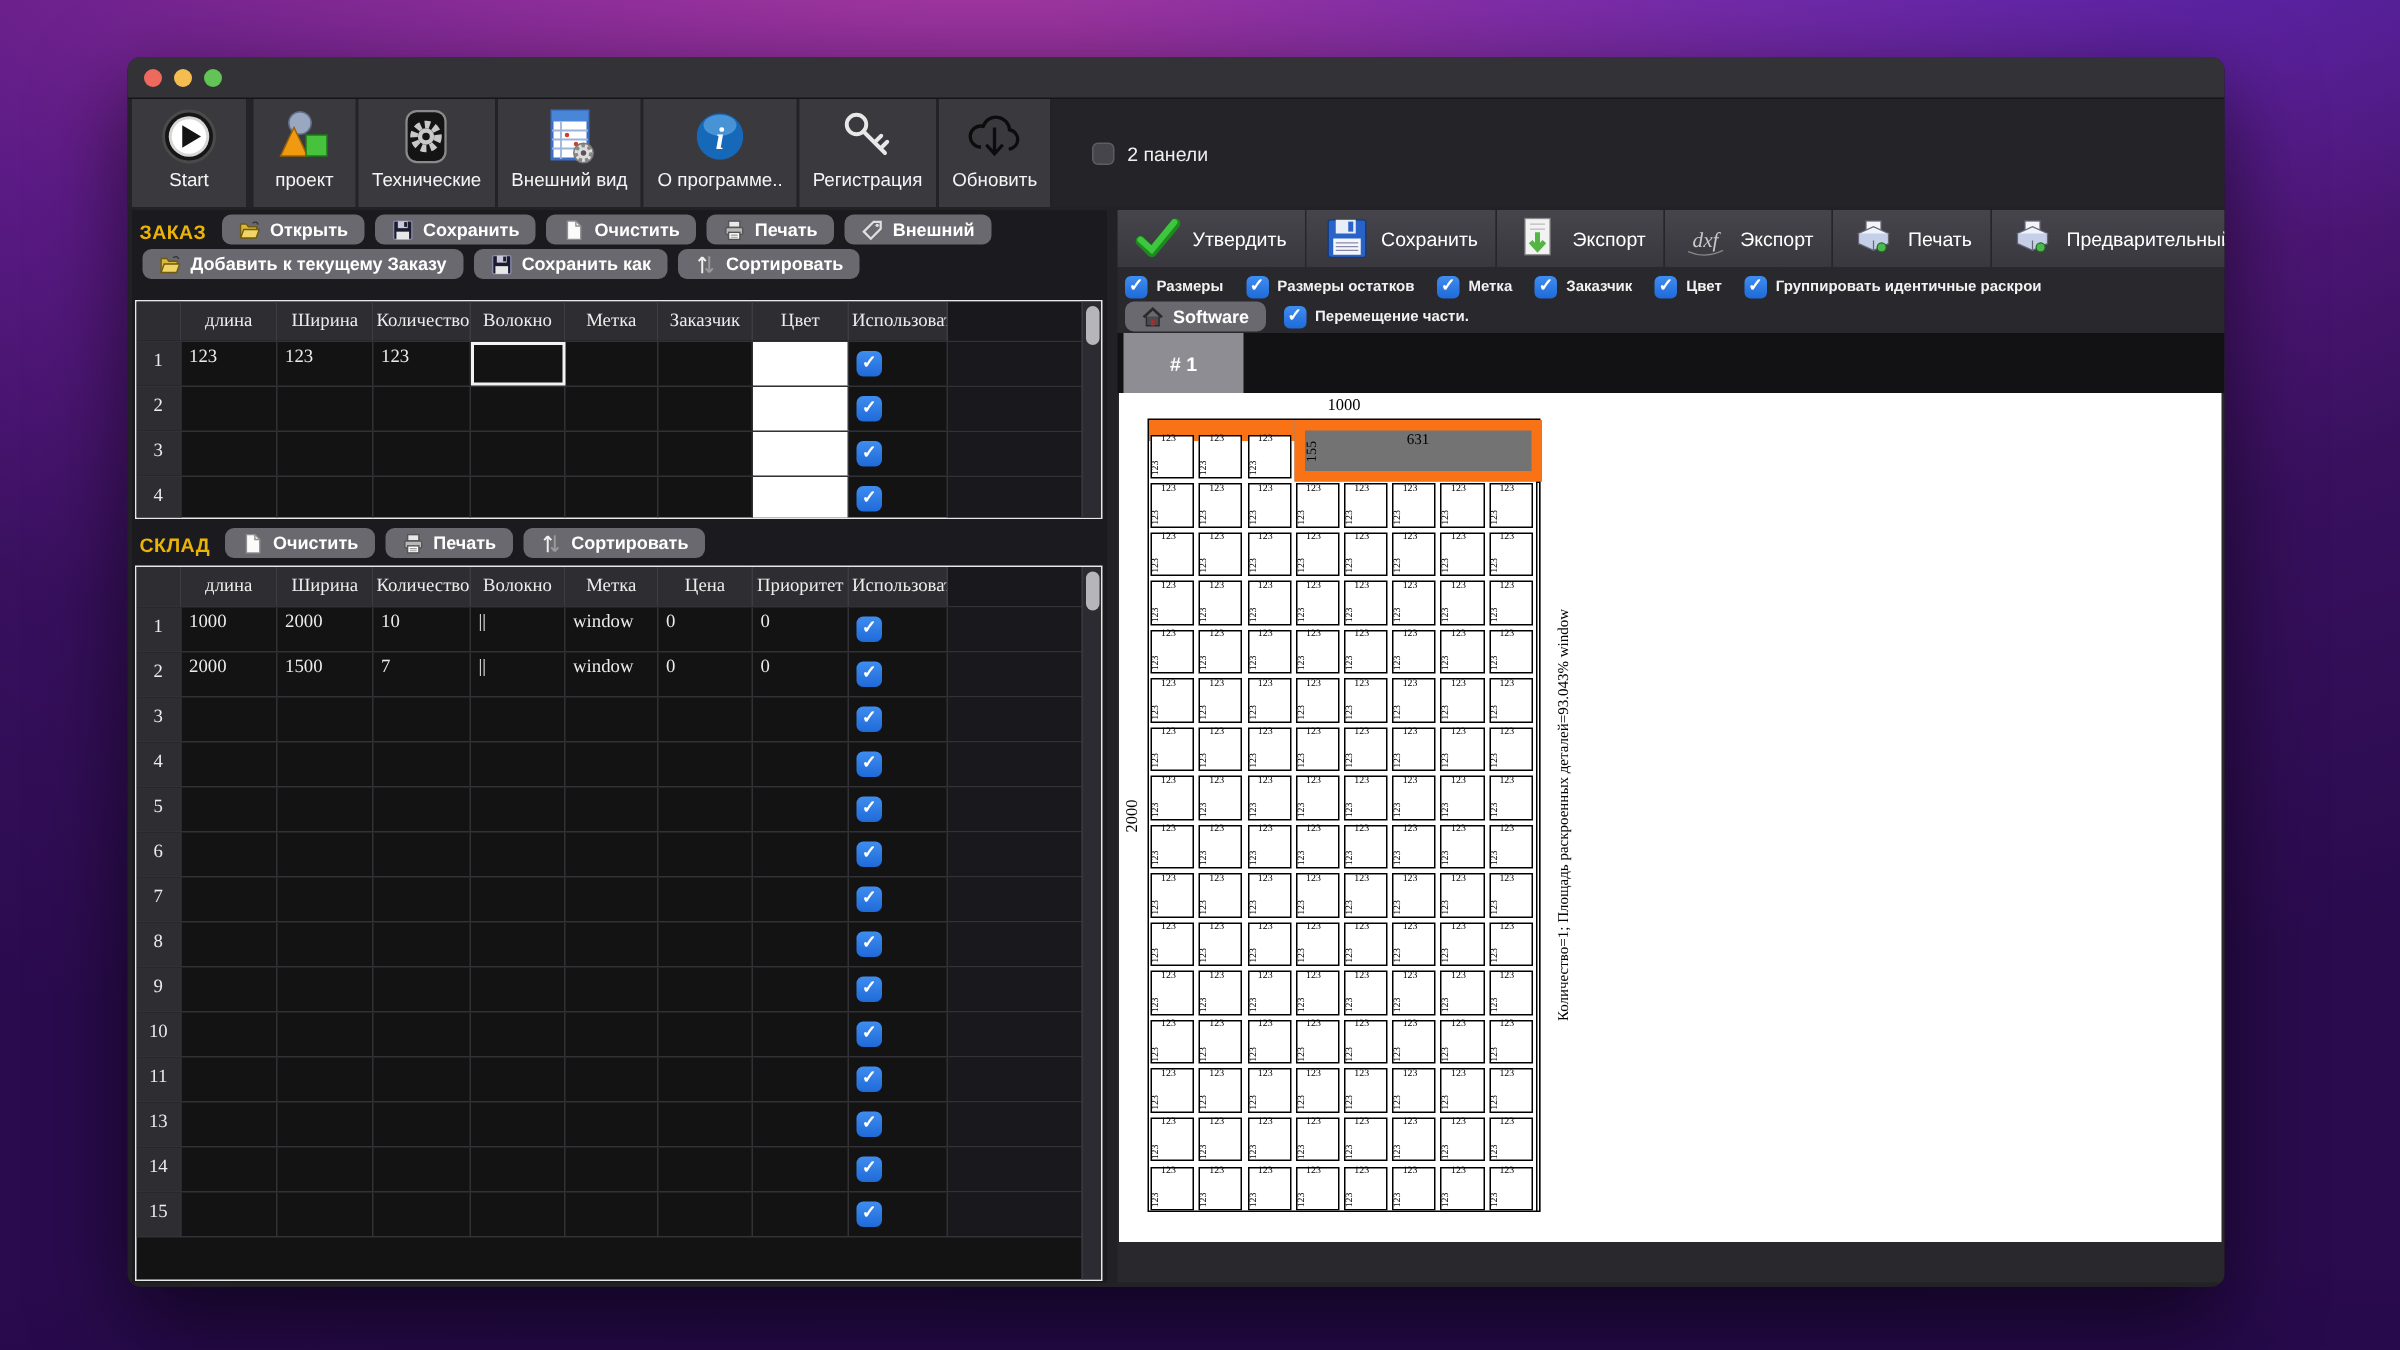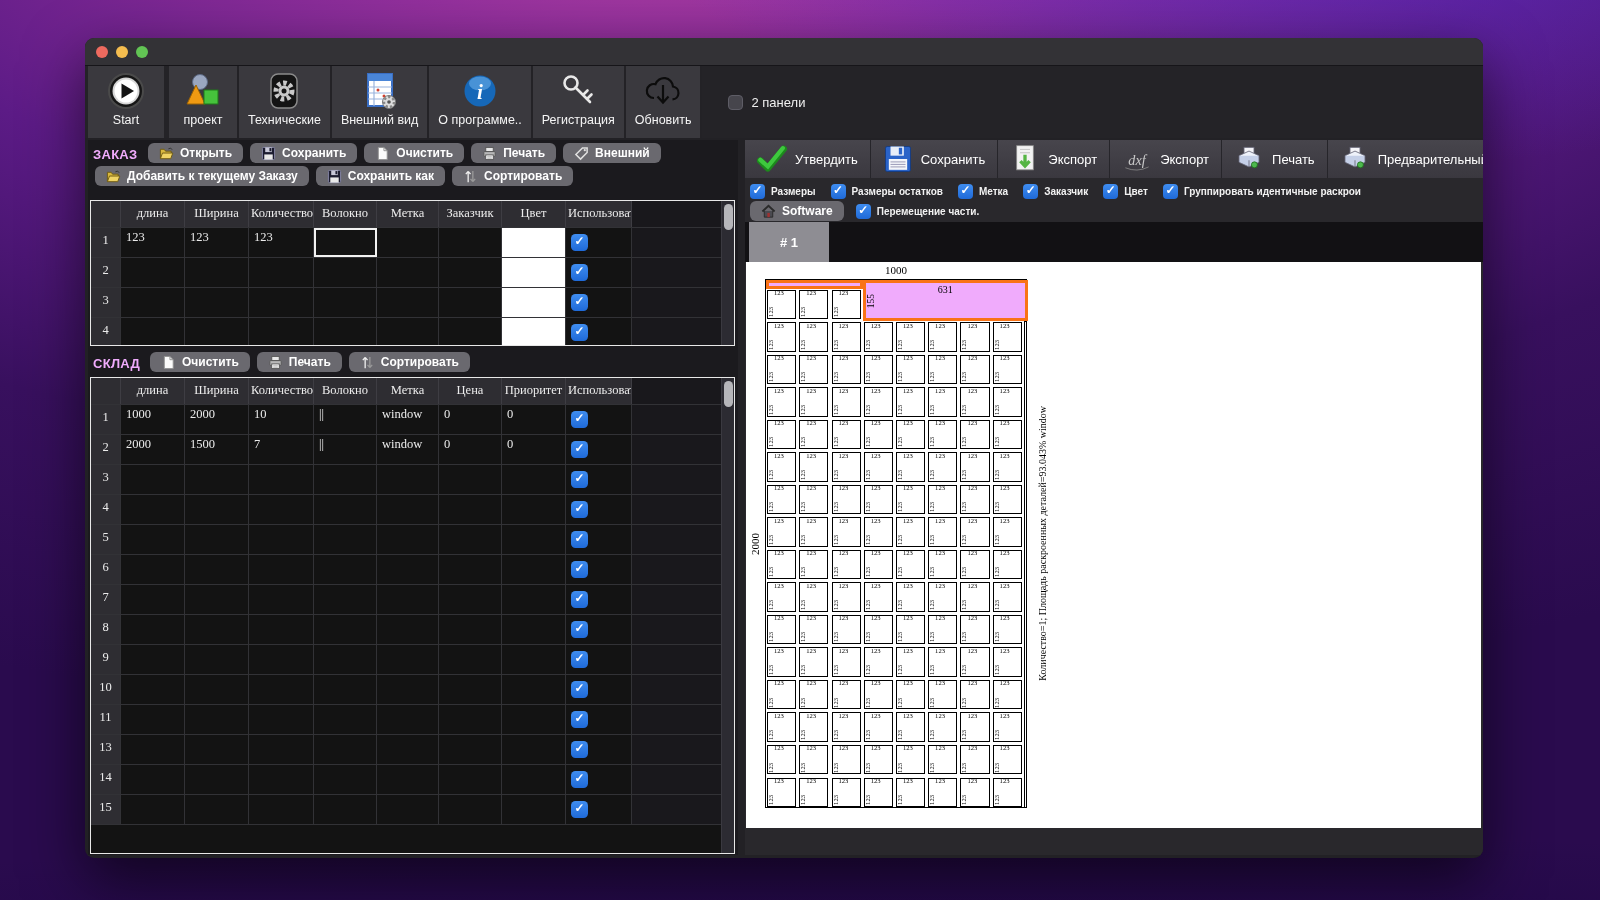--- a/index.html
+++ b/index.html
@@ -32,21 +32,21 @@
   .two-panels { display:flex; align-items:center; gap:8px; margin-left:26px; color:#f0f0f0; font-size:13px; align-self:center; }
   
   .cbx { width:15px; height:15px; border-radius:4px; background:linear-gradient(#3f8df0,#1f6ad8); position:relative; display:inline-block; flex:none; }
   .cbx::after { content:"\2713"; position:absolute; left:2.5px; top:-1px; color:#fff; font-size:12px; font-weight:bold; }
   .cbx.big { width:17px; height:17px; border-radius:4.5px; }
   .cbx.big::after { left:3.5px; top:0px; }
   .cbx.unchecked { background:#46454c; border:1px solid #5e5d66; }
   .cbx.unchecked::after { content:""; }
   
   .left-panel { position:absolute; left:3px; top:102px; width:650px; height:715px; background:#1b1a1e; }
-  .sec-title { position:absolute; left:5px; font-size:13px; font-weight:bold; color:#f0abfc; letter-spacing:.3px; }
+  .sec-title { position:absolute; left:5px; font-size:13px; font-weight:bold; color:#eab308; letter-spacing:.3px; }
   .btnrow { display:flex; gap:7px; flex-wrap:nowrap; }
   .sbtn { display:inline-flex; align-items:center; gap:6px; height:20px; padding:0 11px; border-radius:6px;
       background:#6a696f; color:#fff; font-size:12px; font-weight:bold; white-space:nowrap; cursor:default; }
   .sbtn .icon { width:15px; height:15px; }
   .order-head { position:relative; padding-top:3px; }
   .order-head .sec-title { top:7px; }
   .order-head .row1 { margin-left:60px; }
   .order-head .row2 { margin-left:7px; margin-top:3px; }
   .stock-head { position:relative; padding-top:2px; }
   .stock-head .sec-title { top:6px; }
@@ -79,21 +79,21 @@
   .tabbar { position:absolute; left:0; top:82px; right:0; height:40px; background:#121114; }
   .tab { position:absolute; left:4px; top:0; width:80px; height:40px; background:#8e8d93; color:#fff;
       font-size:13px; font-weight:bold; display:flex; align-items:center; justify-content:center; }
   #cut-canvas { position:absolute; left:1px; top:122px; width:735px; height:566px; background:#fff; overflow:hidden; }
   
   .sheet { position:absolute; background:#fff; border:1px solid #000; }
   .piece { position:absolute; border:1px solid #000; background:#fff; }
   .pw { position:absolute; top:-1.5px; left:6px; font-family:"Liberation Serif", serif; font-size:6.6px; color:#000; }
   .ph { position:absolute; left:-1px; bottom:1px; writing-mode:vertical-rl; transform:rotate(180deg);
       font-family:"Liberation Serif", serif; font-size:6.6px; color:#000; }
-  .remnant { position:absolute; background:#f0abfc; border:3px solid #f97316; }
+  .remnant { position:absolute; background:#737373; border:7px solid #f97316; }
   .remnant .rw { display:block; text-align:center; font-family:"Liberation Serif", serif; font-size:10px; color:#000; margin-top:1px; }
   .remnant .rh { position:absolute; left:0px; top:50%; transform:translateY(-50%) rotate(180deg); writing-mode:vertical-rl;
       font-family:"Liberation Serif", serif; font-size:9.5px; color:#000; }
   .leftover { position:absolute; background:#fff; border:1px solid #000; }
   .dim-top { position:absolute; text-align:center; font-family:"Liberation Serif", serif; font-size:11px; color:#000; }
   .dim-left { position:absolute; display:flex; align-items:center; }
   .dim-left span, .annotation span { writing-mode:vertical-rl; transform:rotate(180deg);
       font-family:"Liberation Serif", serif; color:#000; white-space:nowrap; }
   .dim-left span { font-size:11px; }
   .annotation { position:absolute; display:flex; align-items:center; justify-content:center; }

